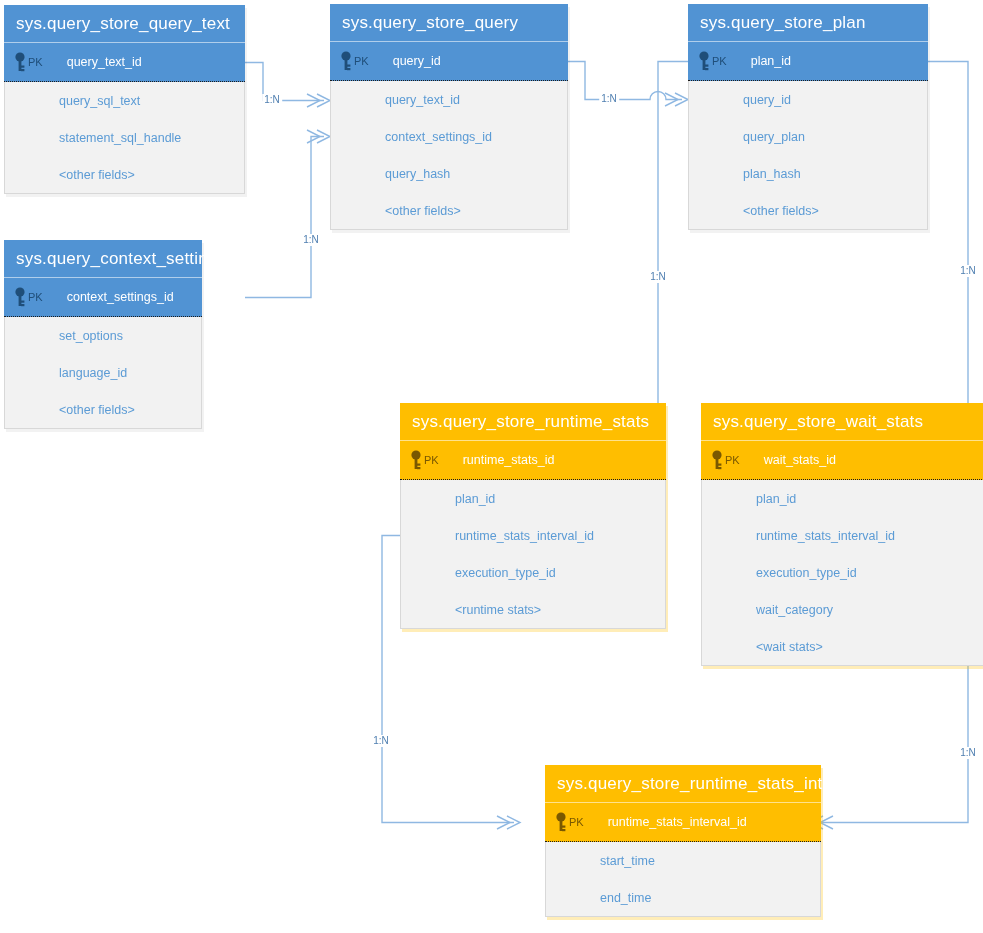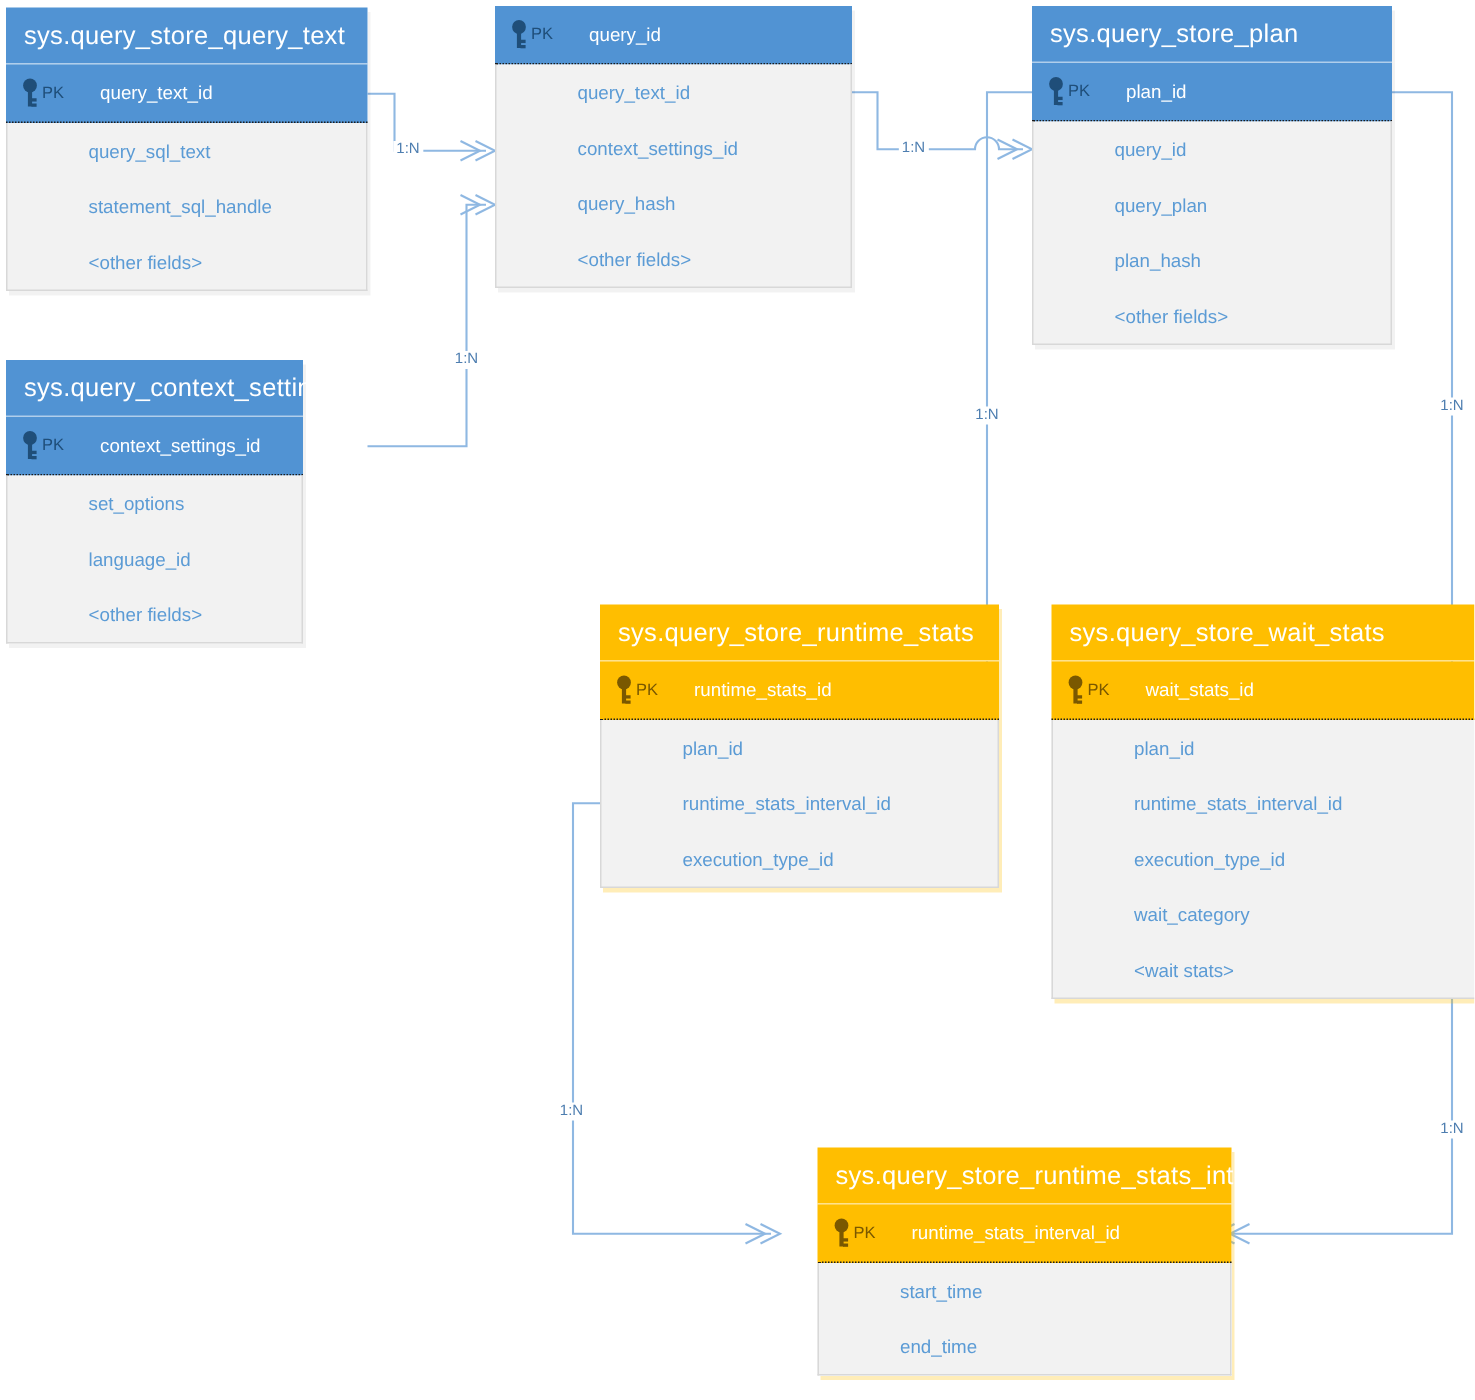--- a/index.html
+++ b/index.html
@@ -99,20 +99,21 @@
       <span class="pk-name">query_text_id</span>
     </div>
     <div class="t-body">
       <div class="t-field">query_sql_text</div>
       <div class="t-field">statement_sql_handle</div>
       <div class="t-field">&lt;other fields&gt;</div>
     </div>
   </div>
 
   <div class="entity blue t2">
+    <div class="t-header">sys.query_store_query</div>
     <div class="t-pk">
       <svg class="key-icon" width="13" height="21" viewBox="0 0 13 21" fill="currentColor">
           <circle cx="6" cy="5" r="4.6"></circle>
           <rect x="4.6" y="8" width="2.8" height="11"></rect>
           <rect x="7" y="13.5" width="3.4" height="2.2"></rect>
           <rect x="7" y="17" width="3.4" height="2.2"></rect>
         </svg>
       <span class="pk-tag">PK</span>
       <span class="pk-name">query_id</span>
     </div>
@@ -172,20 +173,21 @@
           <rect x="7" y="13.5" width="3.4" height="2.2"></rect>
           <rect x="7" y="17" width="3.4" height="2.2"></rect>
         </svg>
       <span class="pk-tag">PK</span>
       <span class="pk-name">runtime_stats_id</span>
     </div>
     <div class="t-body">
       <div class="t-field">plan_id</div>
       <div class="t-field">runtime_stats_interval_id</div>
       <div class="t-field">execution_type_id</div>
+      <div class="t-field">&lt;runtime stats&gt;</div>
     </div>
   </div>
 
   <div class="entity orange t6">
     <div class="t-header">sys.query_store_wait_stats</div>
     <div class="t-pk">
       <svg class="key-icon" width="13" height="21" viewBox="0 0 13 21" fill="currentColor">
           <circle cx="6" cy="5" r="4.6"></circle>
           <rect x="4.6" y="8" width="2.8" height="11"></rect>
           <rect x="7" y="13.5" width="3.4" height="2.2"></rect>

